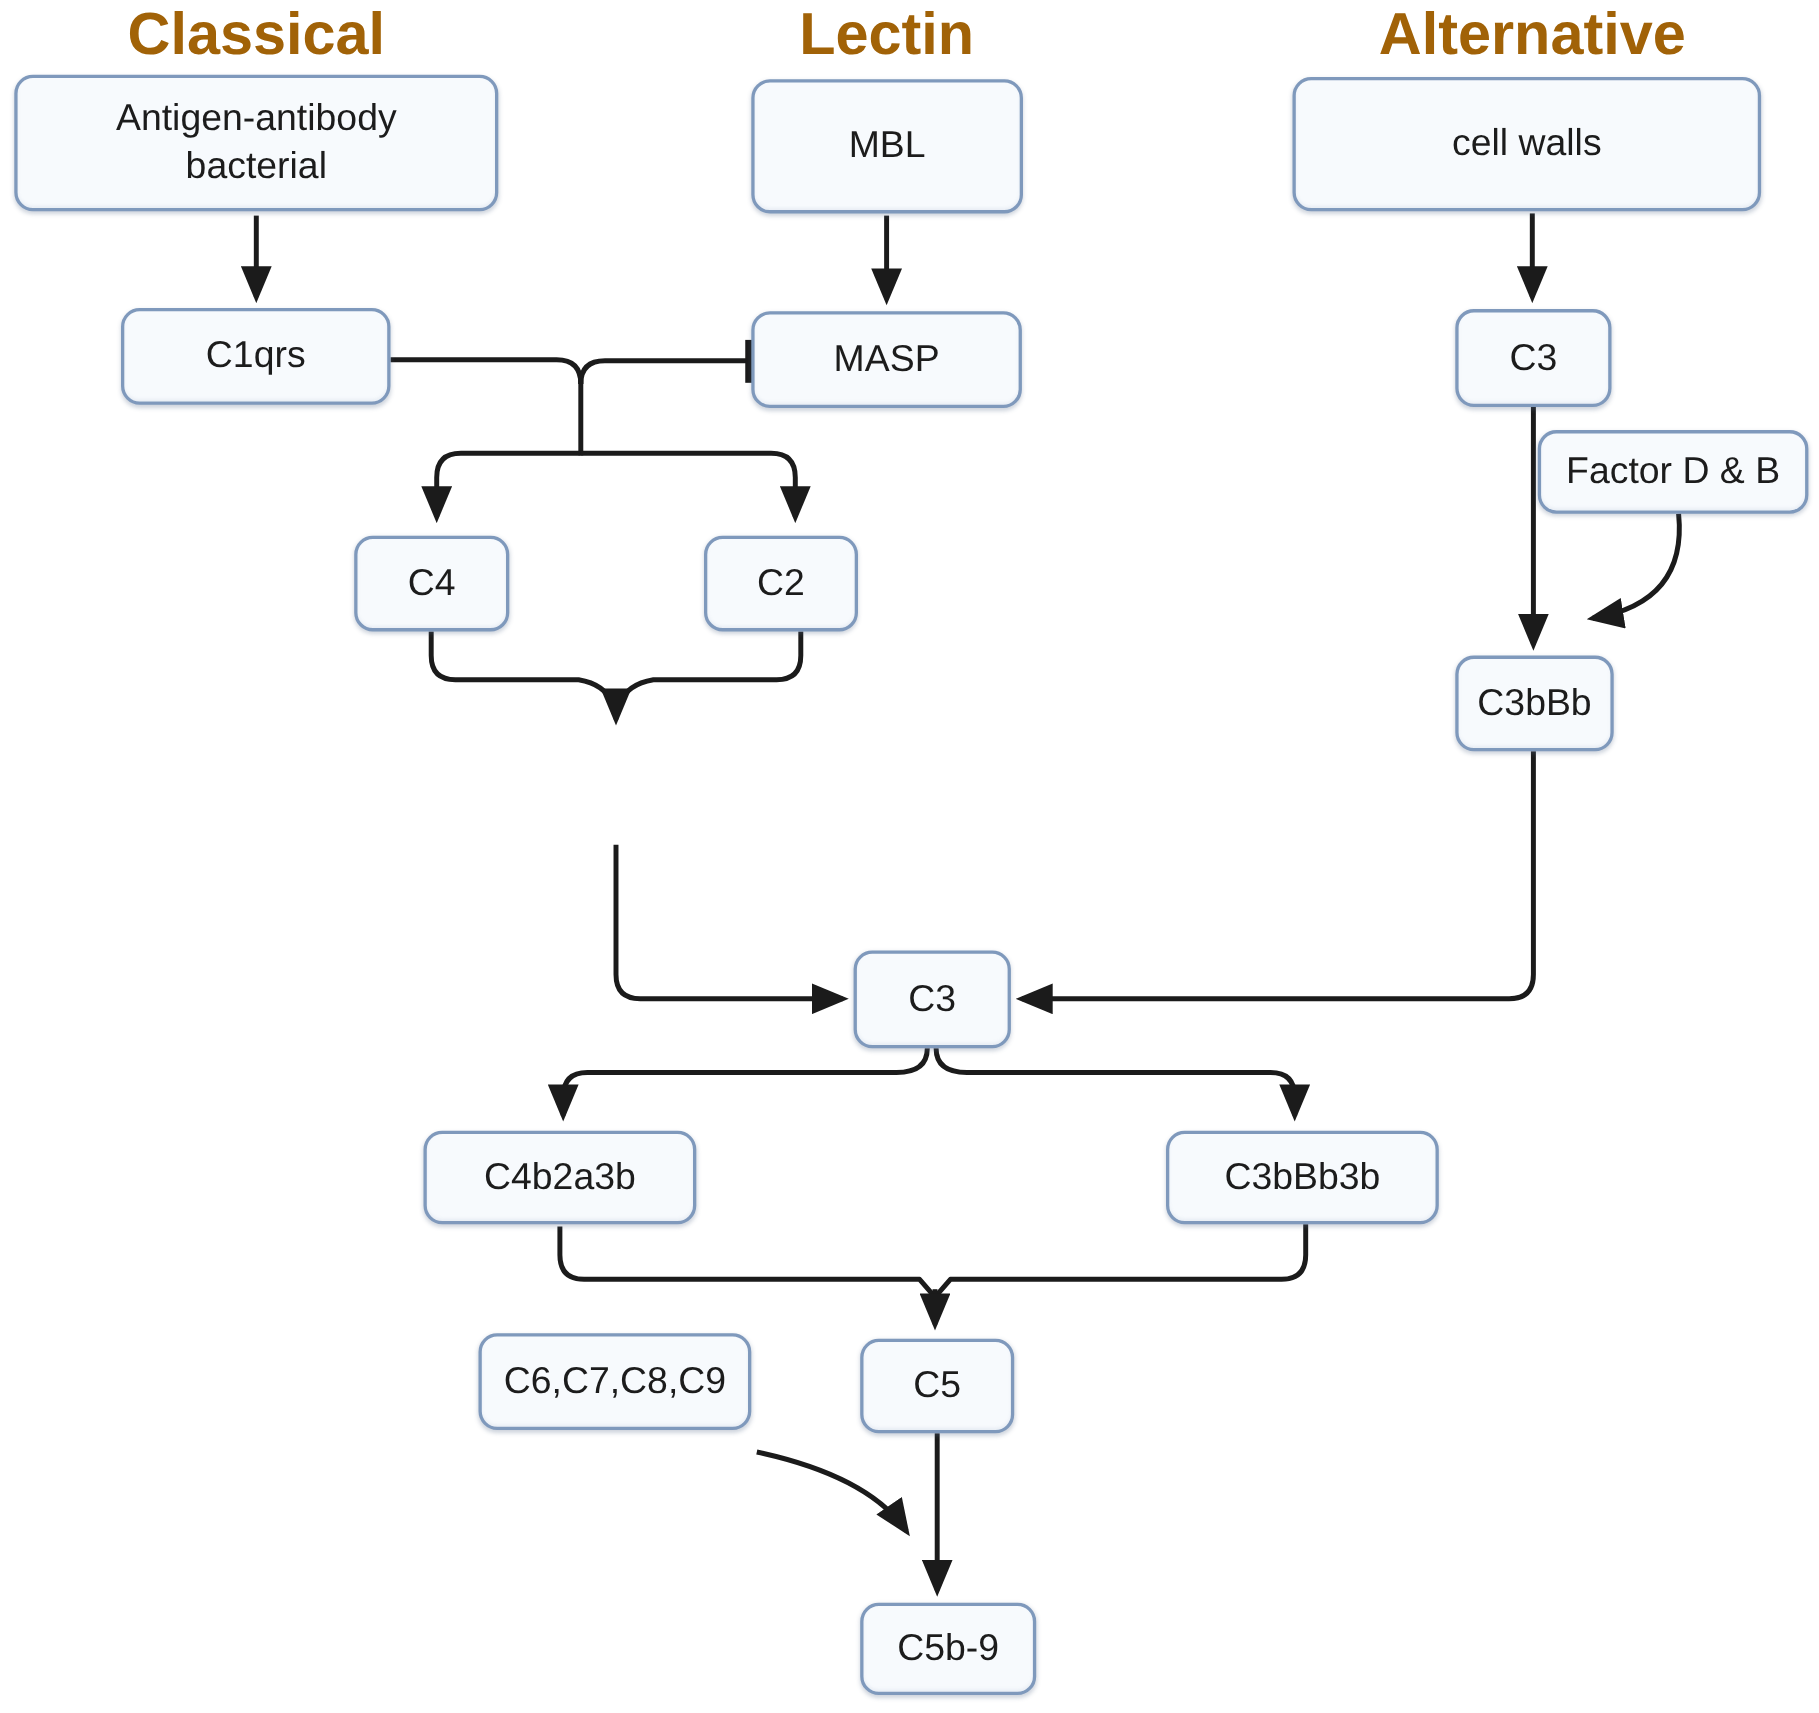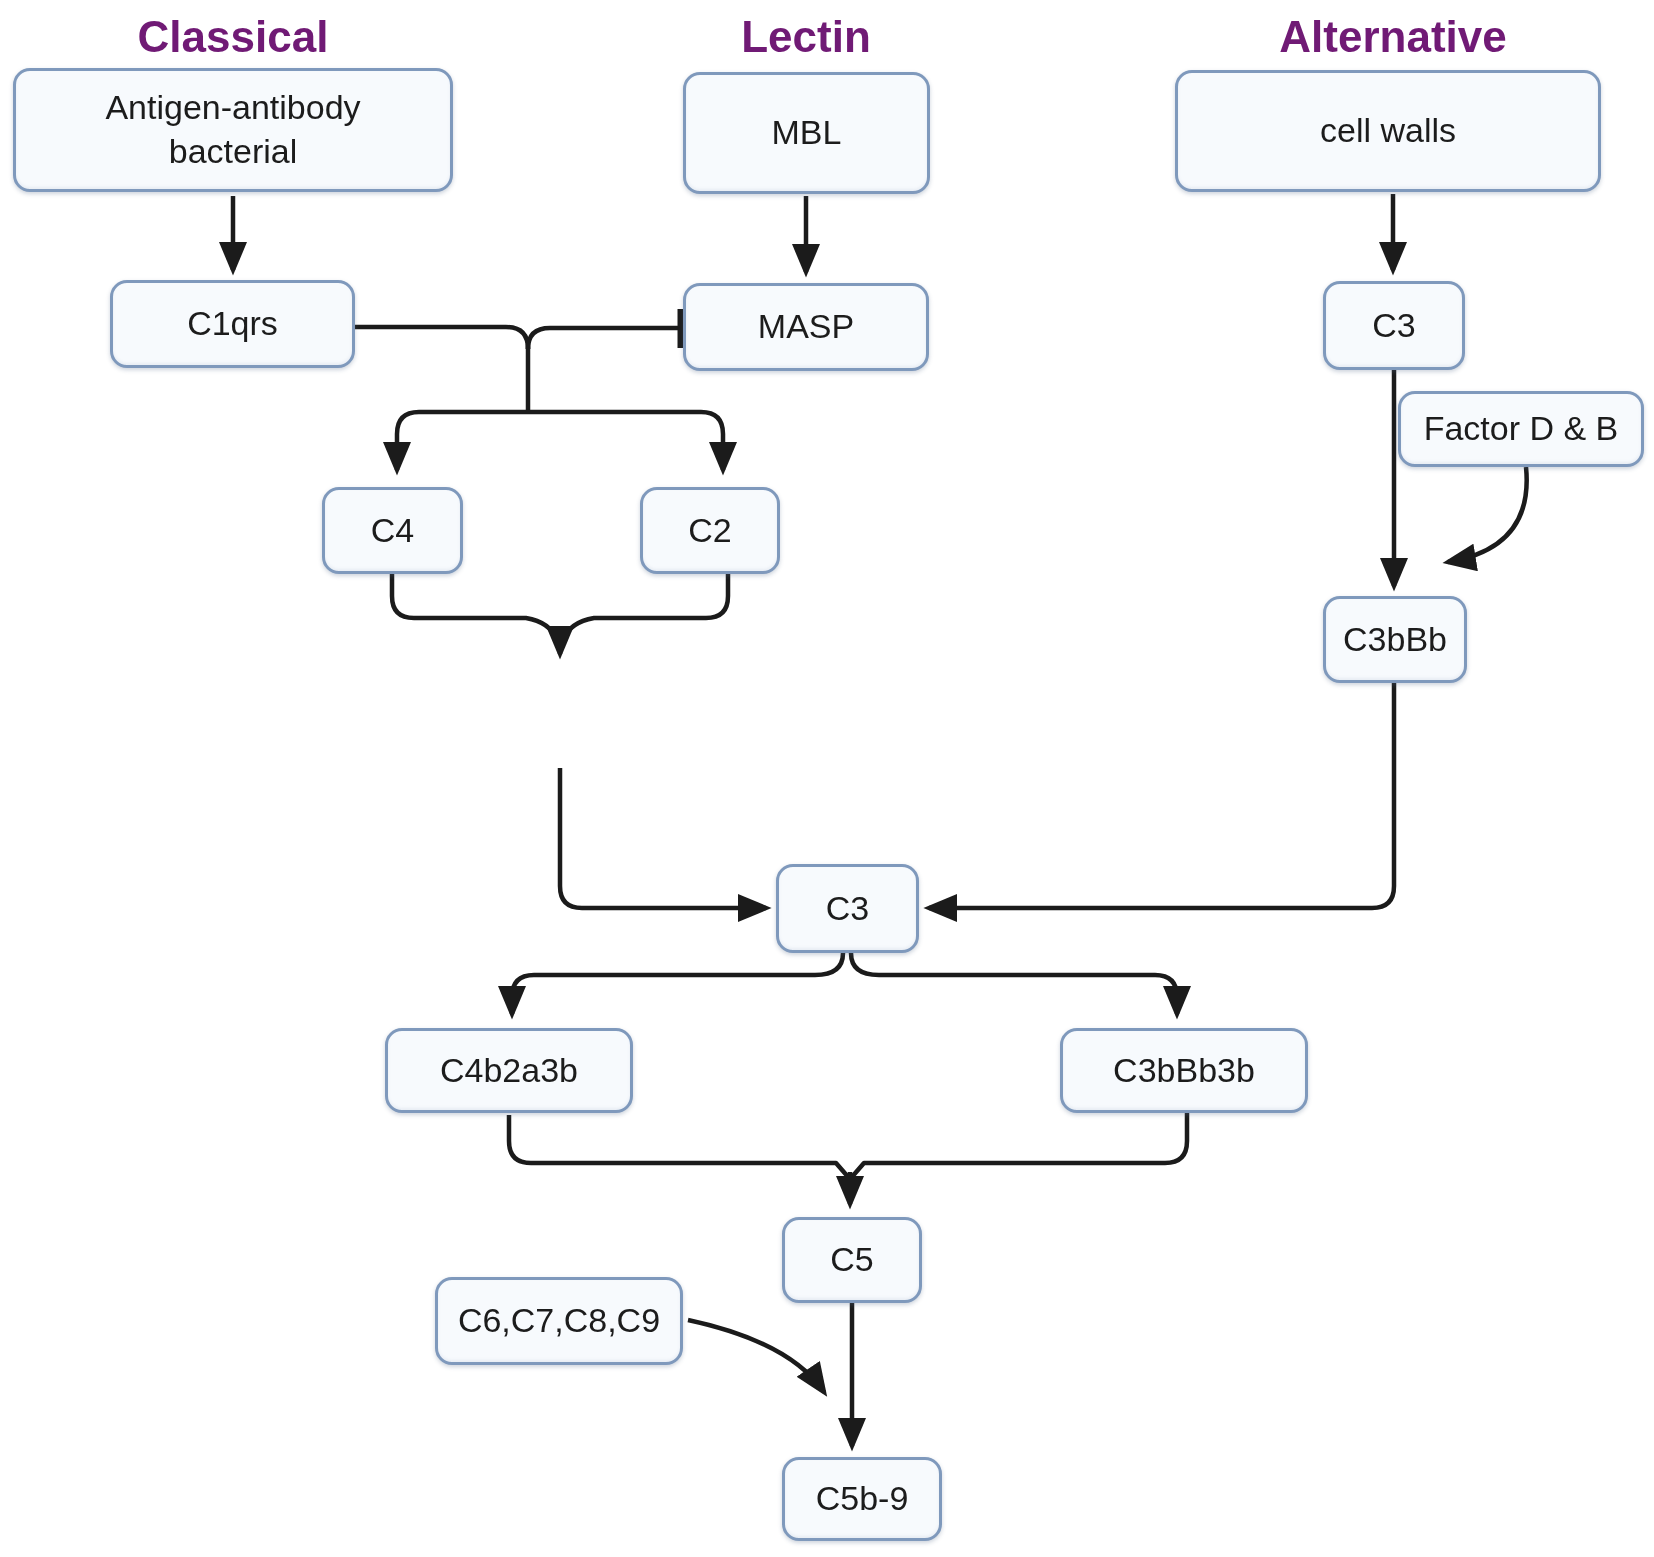--- a/index.html
+++ b/index.html
@@ -3,22 +3,22 @@
 <meta charset="utf-8">
 <style>
   html,body{margin:0;padding:0;background:#fff;}
   .stage{
     position:relative;width:1654px;height:1557px;
     background:var(--bg,#ffffff);
     font-family:"Liberation Sans",sans-serif;
     overflow:hidden;
   }
   .hdr{
-    position:absolute;top:12px;transform:translateX(-50%);
-    font-size:44px;font-weight:700;color:#701a75;white-space:nowrap;
+    position:absolute;top:0;transform:translateX(-50%);
+    font-size:54px;font-weight:700;color:#a16207;white-space:nowrap;
   }
   .node{
     position:absolute;box-sizing:border-box;
     display:flex;flex-direction:column;align-items:center;justify-content:center;
     background:var(--box-fill,#f7fafd);
     border:3px solid var(--box-border,#7f99bc);
     border-radius:17px;
     box-shadow:0 2px 4px rgba(90,110,140,.30), inset 0 -2px 3px rgba(130,150,180,.12);
     font-size:34px;color:var(--text,#1c1c1c);
     line-height:1.28;text-align:center;
@@ -127,21 +127,21 @@
   </div>
 
   <div class="node" style="left:1060px;top:1028px;width:248px;height:85px">
     <span>C3bBb3b</span>
   </div>
 
   <div class="node" style="left:782px;top:1217px;width:140px;height:86px">
     <span>C5</span>
   </div>
 
-  <div class="node" style="left:435px;top:1277px;width:248px;height:88px">
+  <div class="node" style="left:435px;top:1212px;width:248px;height:88px">
     <span>C6,C7,C8,C9</span>
   </div>
 
   <div class="node" style="left:782px;top:1457px;width:160px;height:84px">
     <span>C5b-9</span>
   </div>
 
 </div>
 
 </body></html>

